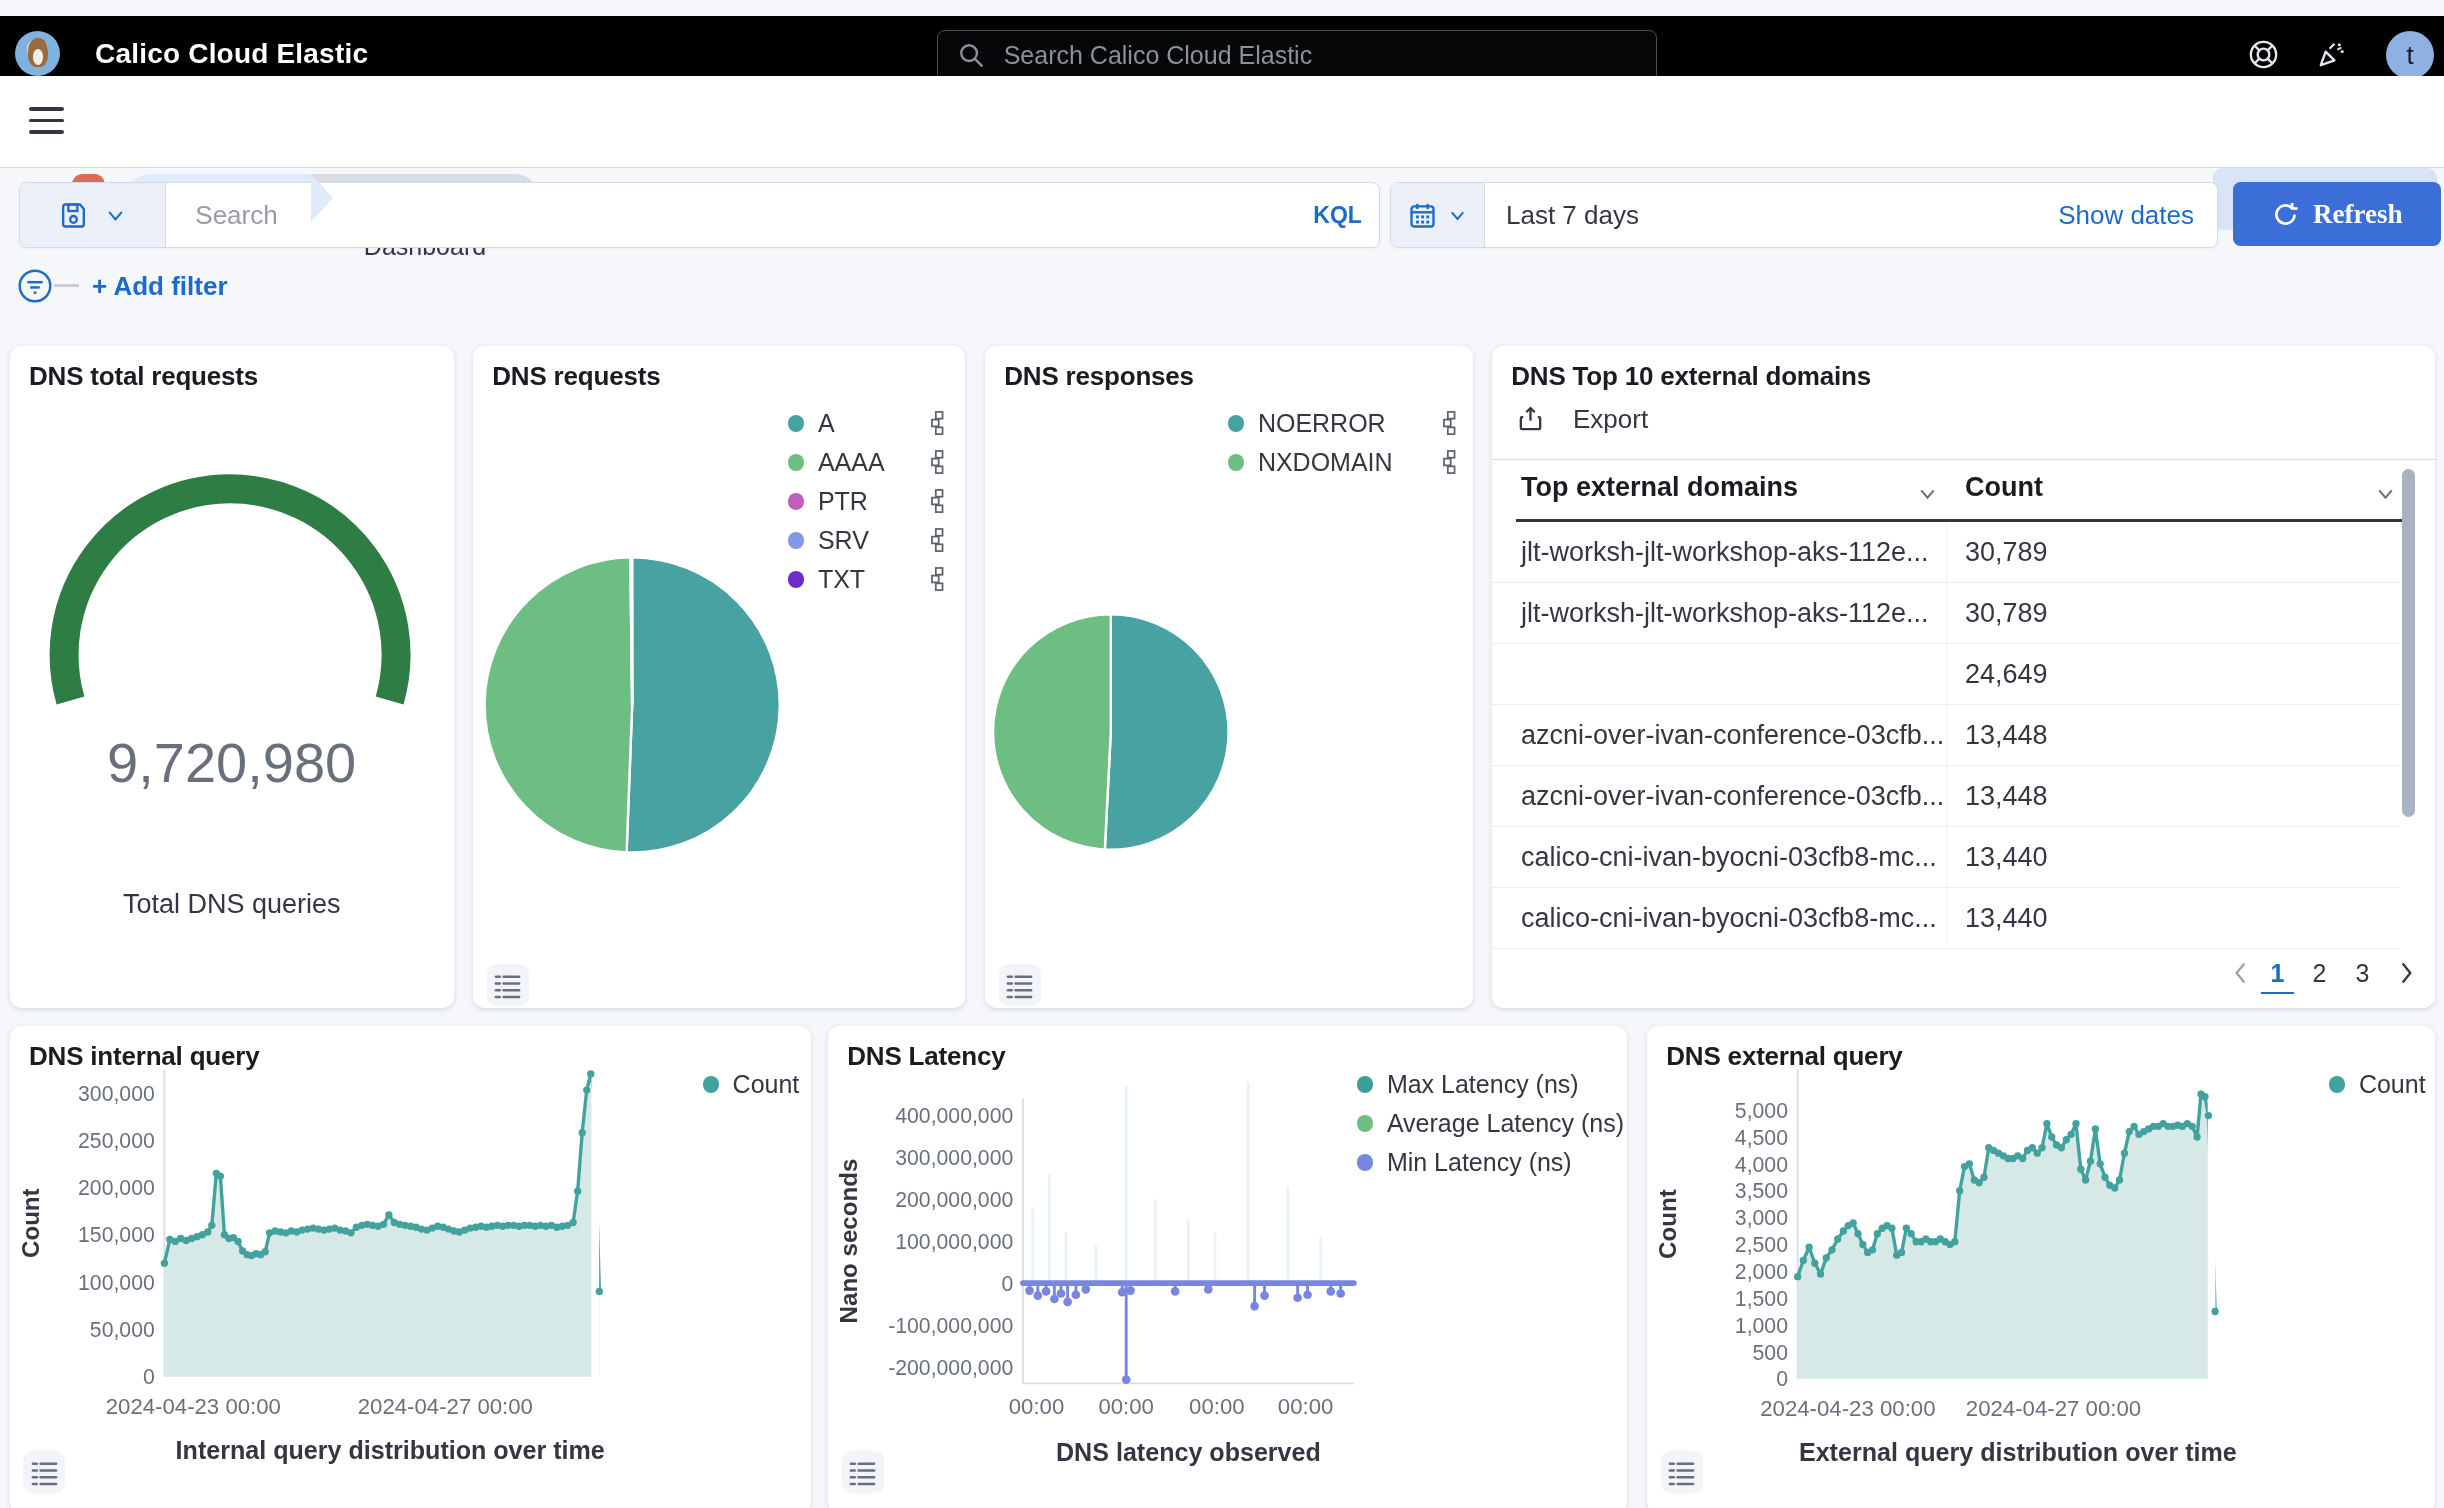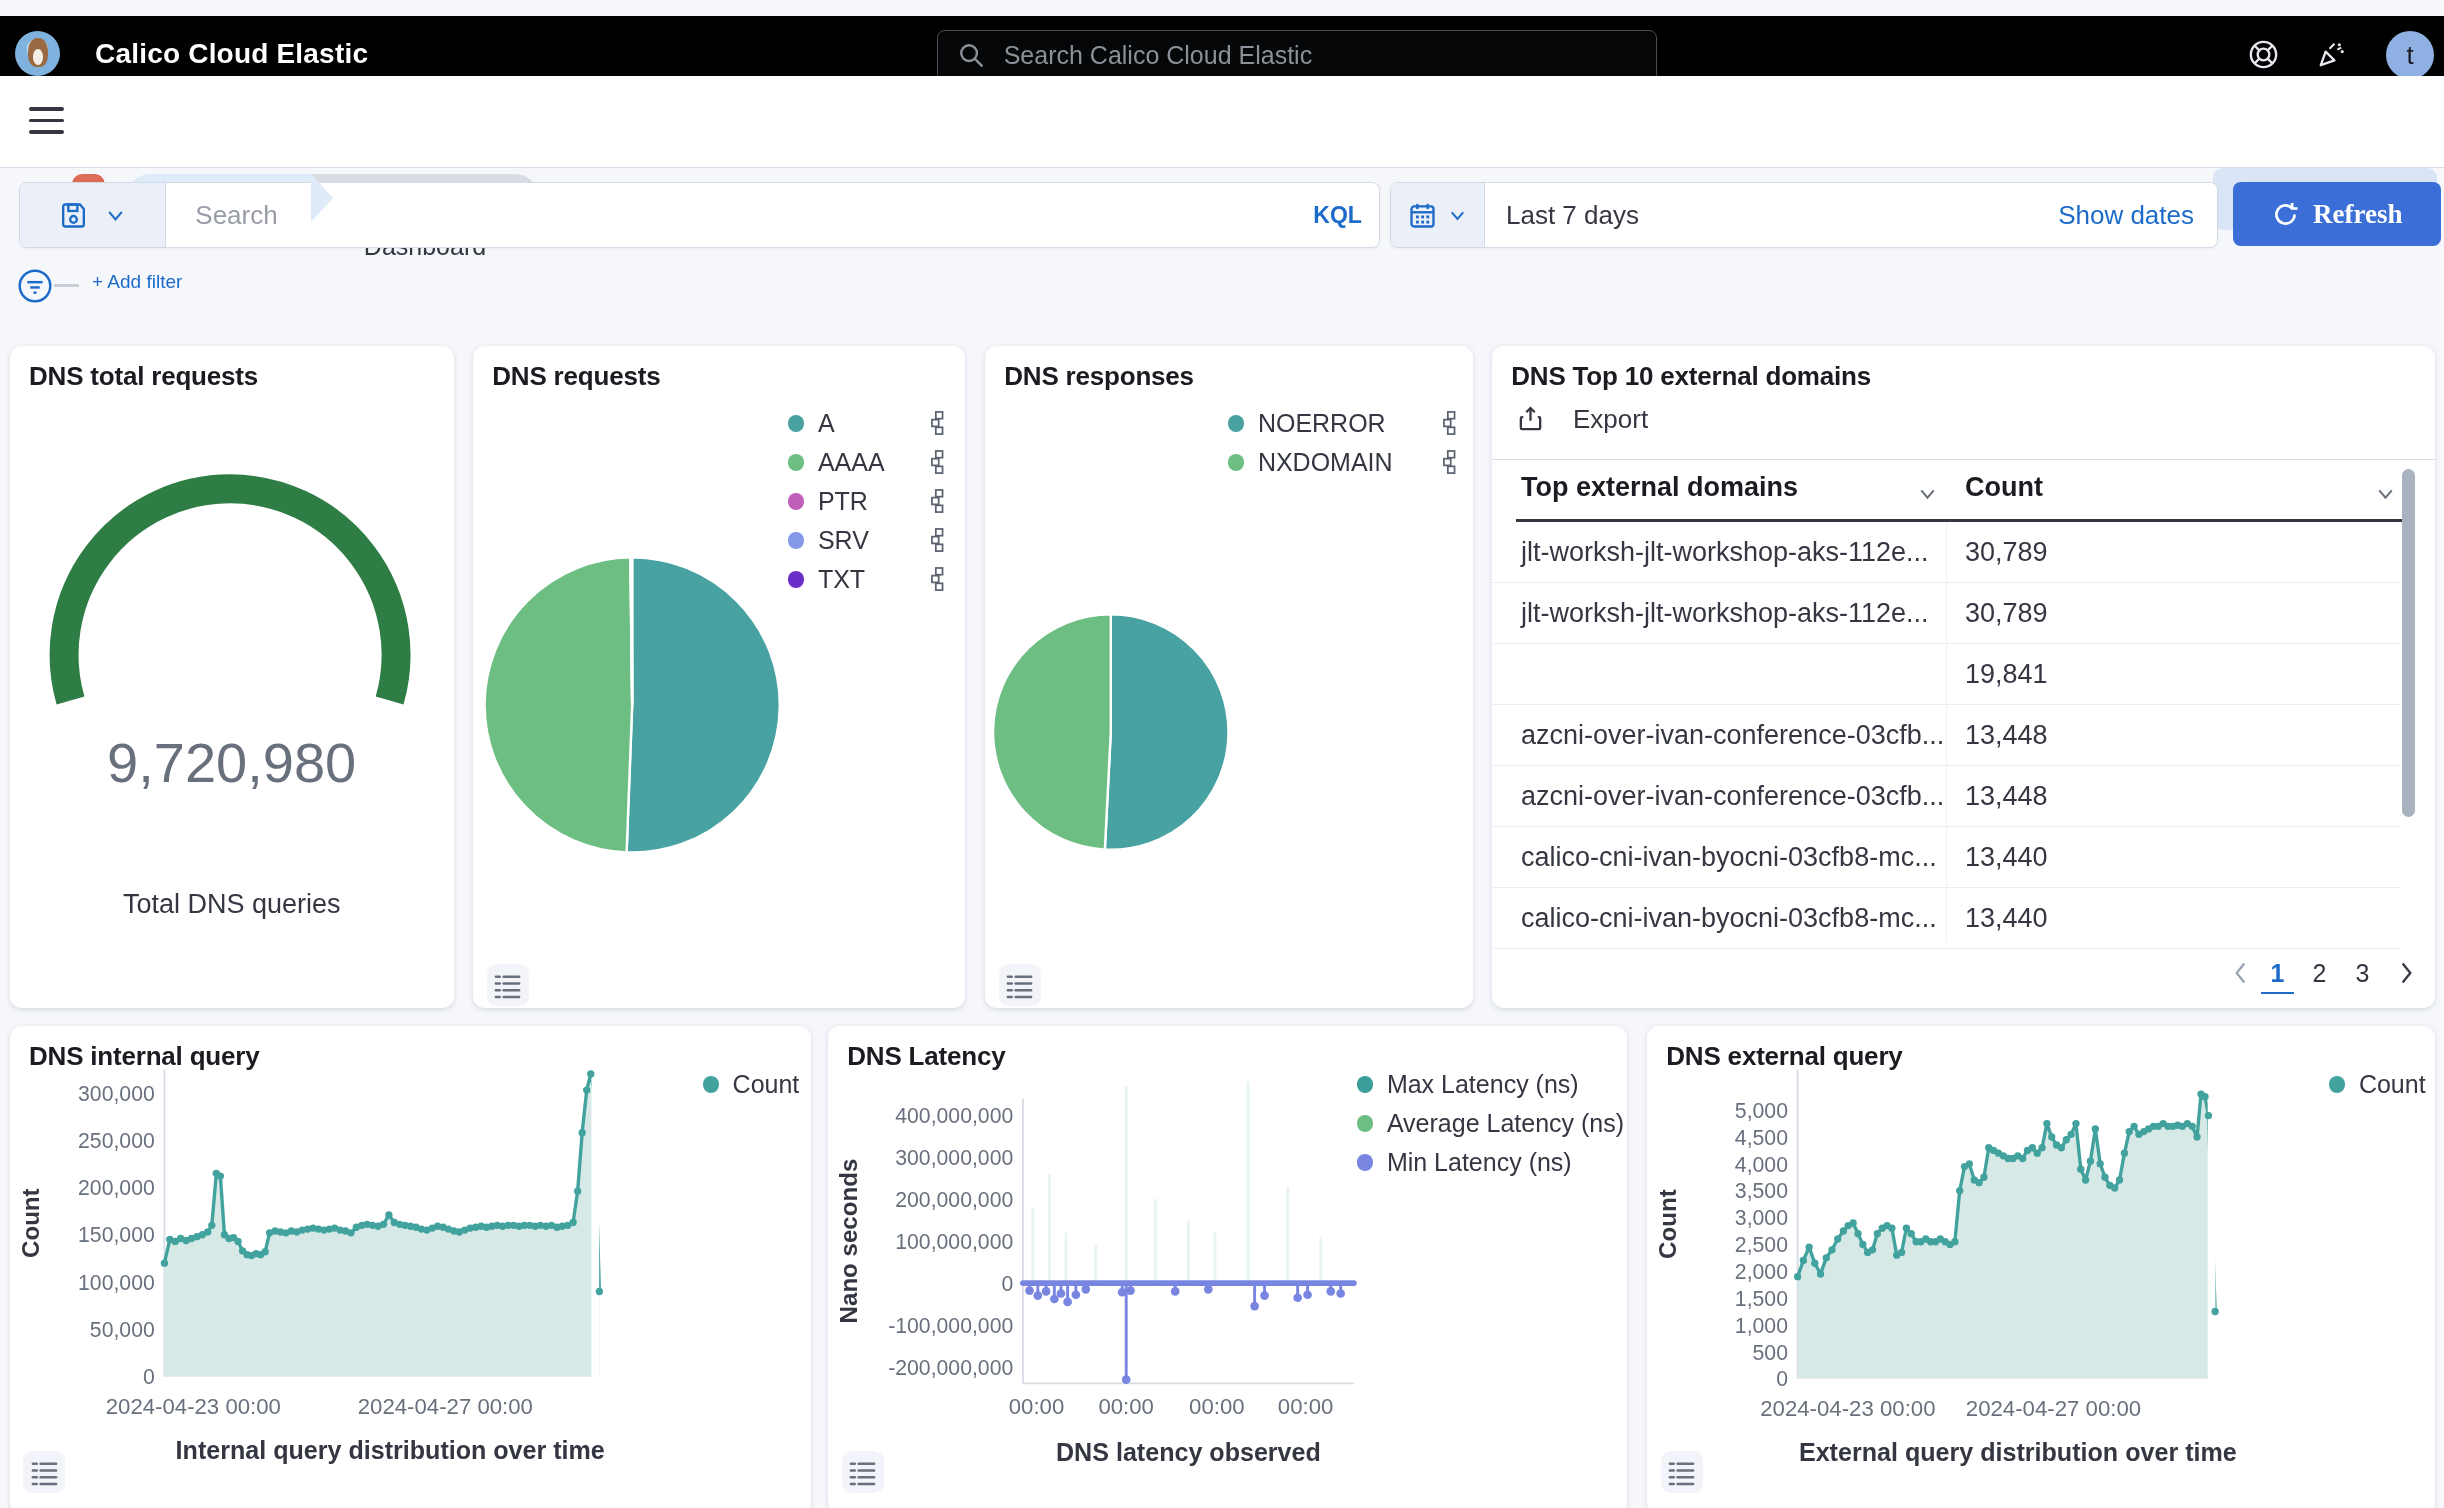--- a/index.html
+++ b/index.html
@@ -33,21 +33,21 @@
   #qsearch input{flex:1;border:none;outline:none;background:transparent;font-size:26px;font-family:inherit;padding-left:29px;color:#343741;}
   #qsearch input::placeholder{color:#979CA6;}
   #kql{padding-right:17.4px;color:#1D6BC9;font-size:23px;font-weight:700;cursor:pointer;}
   #datebox{position:absolute;left:1390px;top:182px;width:826px;height:64px;background:#fff;border:1.4px solid #D3DAE6;border-radius:7.7px;display:flex;align-items:center;box-shadow:0 1px 2.9px rgba(60,70,90,.06);}
   #calseg{width:93px;height:100%;background:#EBEFF7;border-right:1.4px solid #D3DAE6;border-radius:6.8px 0 0 6.8px;display:flex;align-items:center;justify-content:center;gap:9.7px;cursor:pointer;}
   #daterange{flex:1;font-size:26px;color:#343741;padding-left:21px;cursor:pointer;}
   #showdates{padding-right:23px;color:#1D6BC9;font-size:26px;cursor:pointer;}
   #refreshbtn{position:absolute;left:2233px;top:182px;width:208px;height:64px;background:#3B6FD7;border:none;border-radius:7.7px;color:#fff;font-size:27px;font-weight:600;font-family:Liberation Serif, serif;display:flex;align-items:center;justify-content:center;gap:12.6px;cursor:pointer;}
   
   #filterrow{position:absolute;left:0px;top:261px;width:579px;height:50px;}
-  #addfilter{position:absolute;left:92px;top:9.7px;font-size:19px;color:#1D6BC9;font-weight:400;cursor:pointer;}
+  #addfilter{position:absolute;left:92px;top:9.7px;font-size:26px;color:#1D6BC9;font-weight:700;cursor:pointer;}
   #filterdash{position:absolute;left:54px;top:23px;width:25px;height:2.9px;background:#C9CFD9;}
   
   .panel{position:absolute;background:#fff;border-radius:11.6px;box-shadow:0 1.9px 5.8px rgba(101,117,149,.22);}
   .ptitle{position:absolute;left:19.3px;top:15.4px;font-size:26px;font-weight:700;color:#1a1c21;letter-spacing:-0.2px;z-index:3;}
   .chart{position:absolute;left:0;top:0;}
   svg text{font-family:"Liberation Sans",sans-serif;}
   .legend{position:absolute;z-index:3;}
   .lgrow{height:39px;display:flex;align-items:center;gap:13.5px;cursor:pointer;}
   .lgdot{width:16.4px;height:16.4px;border-radius:50%;flex:0 0 auto;}
   .lglabel{font-size:25px;color:#343741;white-space:nowrap;}
@@ -335,21 +335,21 @@
     <div id="tablerows">
         <div class="trow">
           <div class="td-domain">jlt-worksh-jlt-workshop-aks-112e...</div>
           <div class="td-count">30,789</div>
         </div>
         <div class="trow">
           <div class="td-domain">jlt-worksh-jlt-workshop-aks-112e...</div>
           <div class="td-count">30,789</div>
         </div>
         <div class="trow">
-          <div class="td-count">19,841</div>
+          <div class="td-count">24,649</div>
         </div>
         <div class="trow">
           <div class="td-domain">azcni-over-ivan-conference-03cfb...</div>
           <div class="td-count">13,448</div>
         </div>
         <div class="trow">
           <div class="td-domain">azcni-over-ivan-conference-03cfb...</div>
           <div class="td-count">13,448</div>
         </div>
         <div class="trow">

